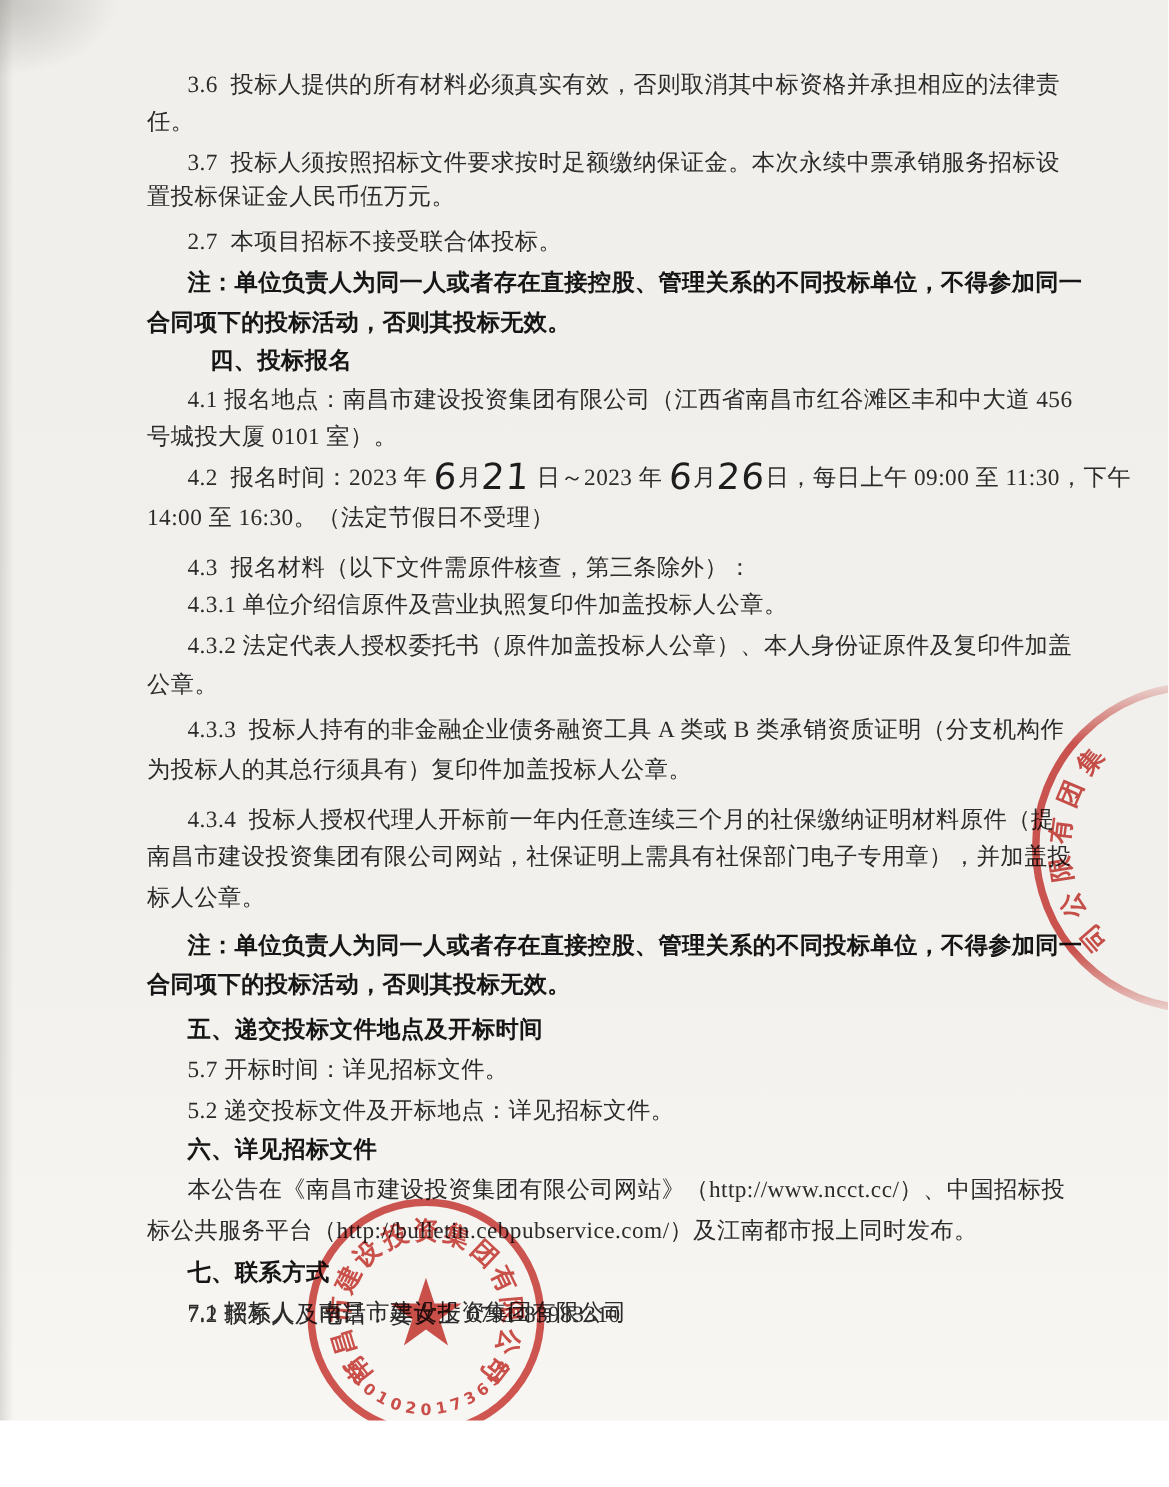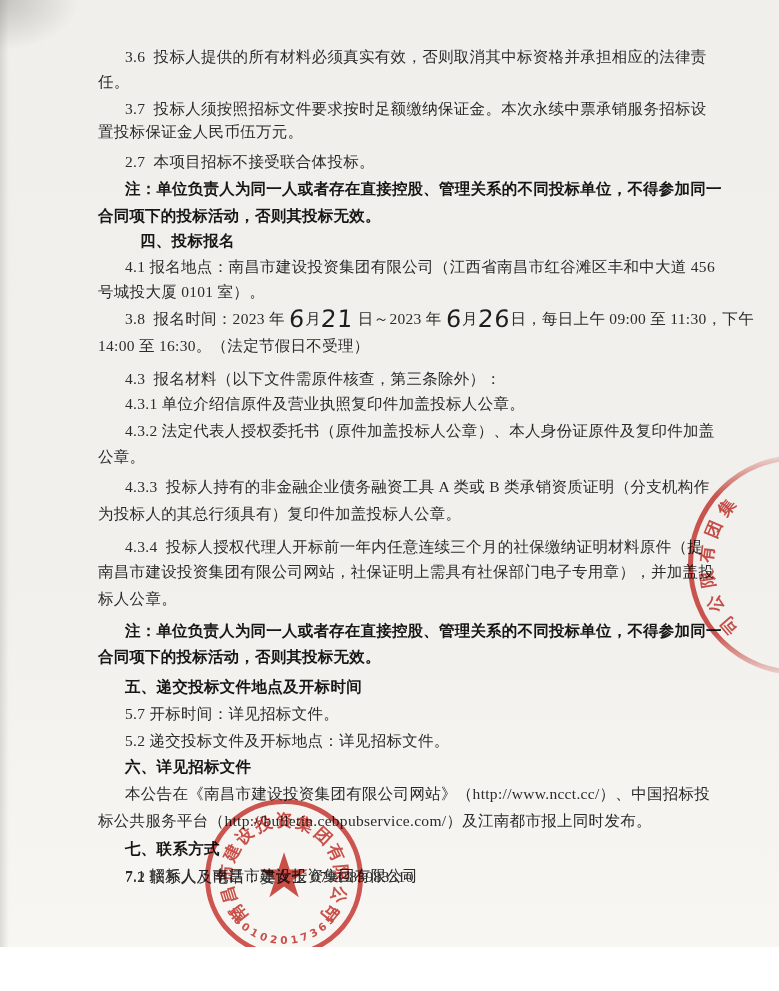--- a/index.html
+++ b/index.html
@@ -82,21 +82,21 @@
     <div class="ln cont" style="top:71px">任。</div>
     <div class="ln first" style="top:98px">3.7  投标人须按照招标文件要求按时足额缴纳保证金。本次永续中票承销服务招标设</div>
     <div class="ln cont" style="top:121px">置投标保证金人民币伍万元。</div>
     <div class="ln first" style="top:151px">2.7  本项目招标不接受联合体投标。</div>
     <div class="ln note first" style="top:178px">注：单位负责人为同一人或者存在直接控股、管理关系的不同投标单位，不得参加同一</div>
     <div class="ln note cont" style="top:205px">合同项下的投标活动，否则其投标无效。</div>
     <div class="ln head4" style="top:230px">四、投标报名</div>
     <div class="ln first" style="top:256px">4.1 报名地点：南昌市建设投资集团有限公司（江西省南昌市红谷滩区丰和中大道 456</div>
     <div class="ln cont" style="top:281px">号城投大厦 0101 室）。</div>
 
-    <div class="ln first" style="top:308px"><span>3.8  报名时间：2023 年 </span><span class="hw">6</span><span>月</span><span class="hw">21</span><span> 日～2023 年 </span><span class="hw">6</span><span>月</span><span class="hw">26</span><span>日，每日上午 09:00 至 11:30，下午</span></div>
+    <div class="ln first" style="top:308px"><span>4.2  报名时间：2023 年 </span><span class="hw">6</span><span>月</span><span class="hw">21</span><span> 日～2023 年 </span><span class="hw">6</span><span>月</span><span class="hw">26</span><span>日，每日上午 09:00 至 11:30，下午</span></div>
 
     <div class="ln cont" style="top:335px">14:00 至 16:30。（法定节假日不受理）</div>
     <div class="ln first" style="top:368px">4.3  报名材料（以下文件需原件核查，第三条除外）：</div>
     <div class="ln first" style="top:393px">4.3.1 单位介绍信原件及营业执照复印件加盖投标人公章。</div>
     <div class="ln first" style="top:420px">4.3.2 法定代表人授权委托书（原件加盖投标人公章）、本人身份证原件及复印件加盖</div>
     <div class="ln cont" style="top:446px">公章。</div>
     <div class="ln first" style="top:476px">4.3.3  投标人持有的非金融企业债务融资工具 A 类或 B 类承销资质证明（分支机构作</div>
     <div class="ln cont" style="top:503px">为投标人的其总行须具有）复印件加盖投标人公章。</div>
     <div class="ln first" style="top:536px">4.3.4  投标人授权代理人开标前一年内任意连续三个月的社保缴纳证明材料原件（提</div>
     <div class="ln cont" style="top:561px">南昌市建设投资集团有限公司网站，社保证明上需具有社保部门电子专用章），并加盖投</div>

